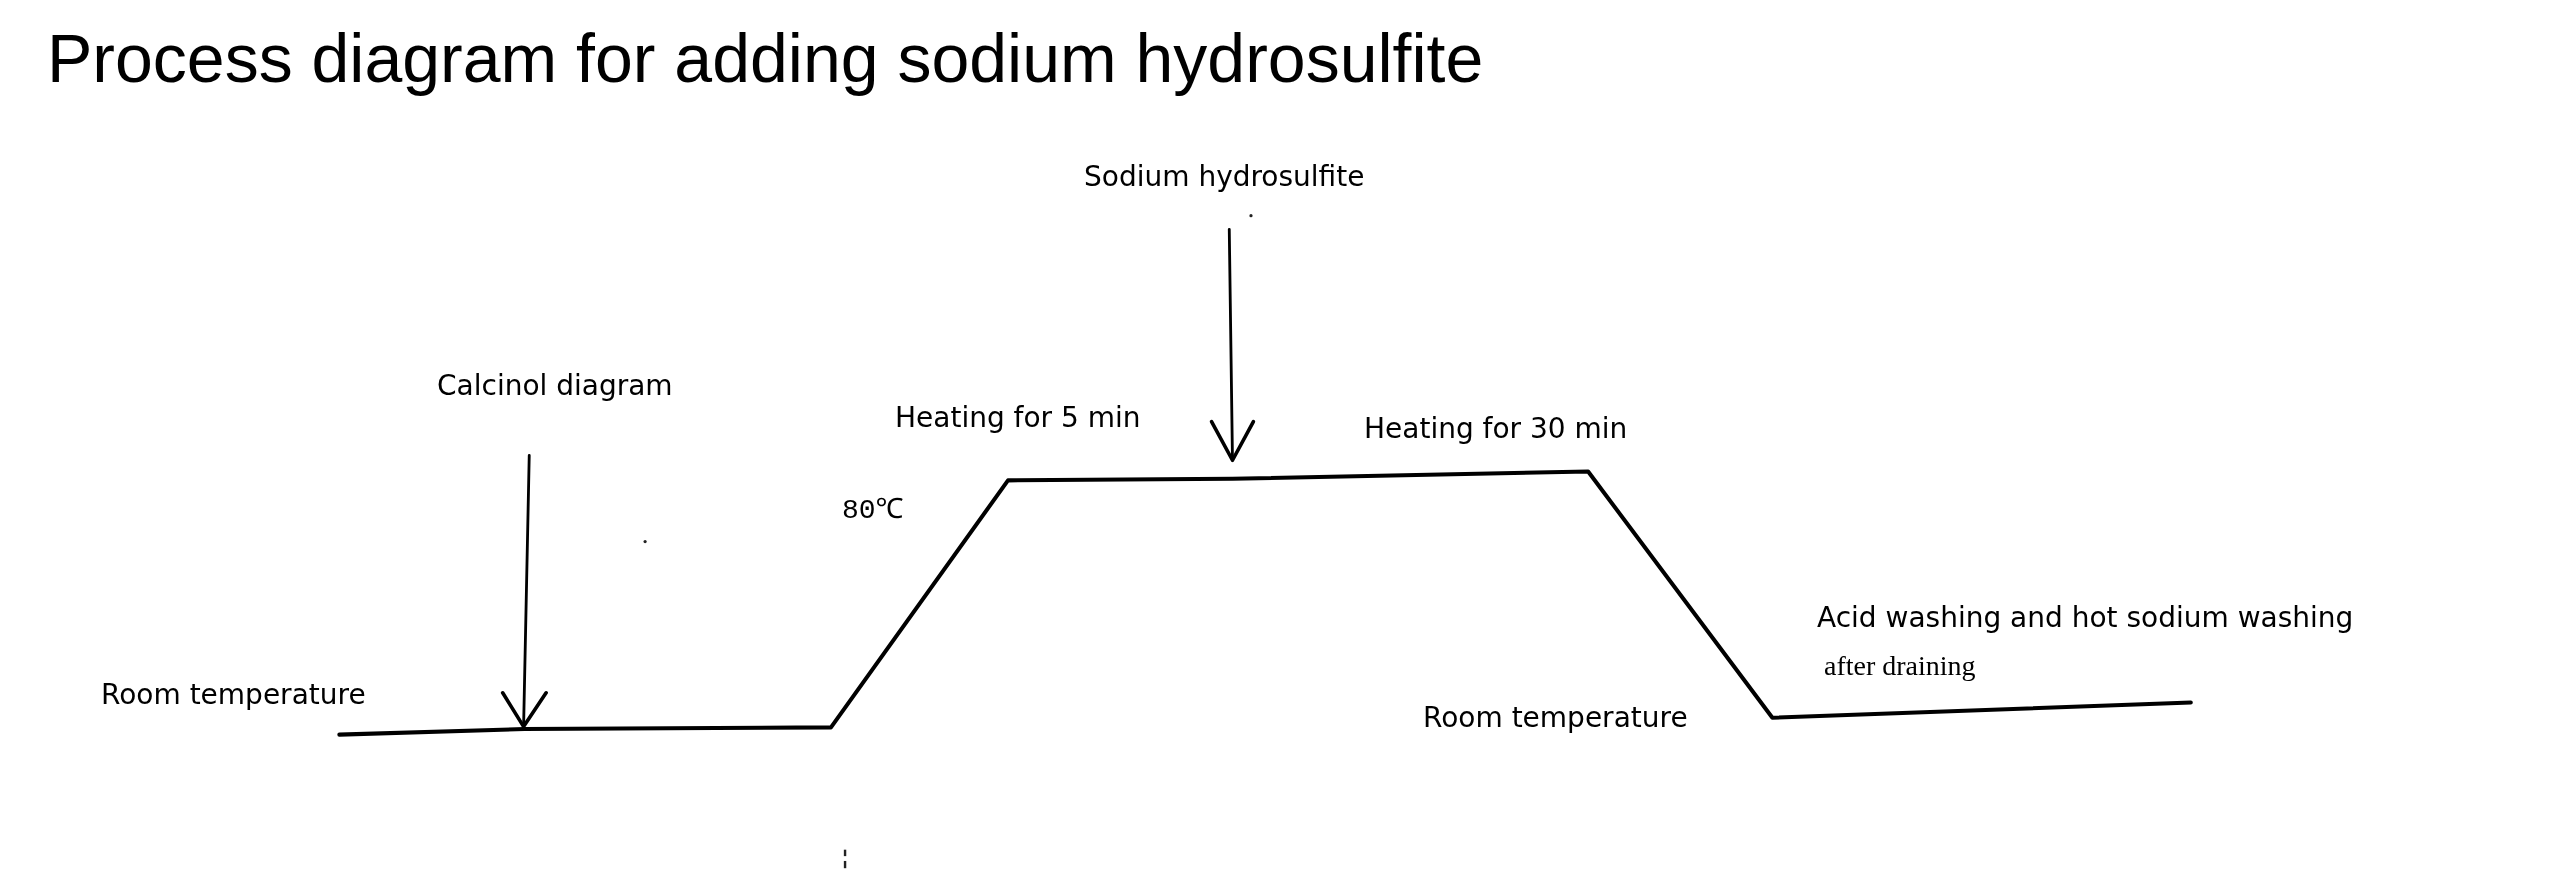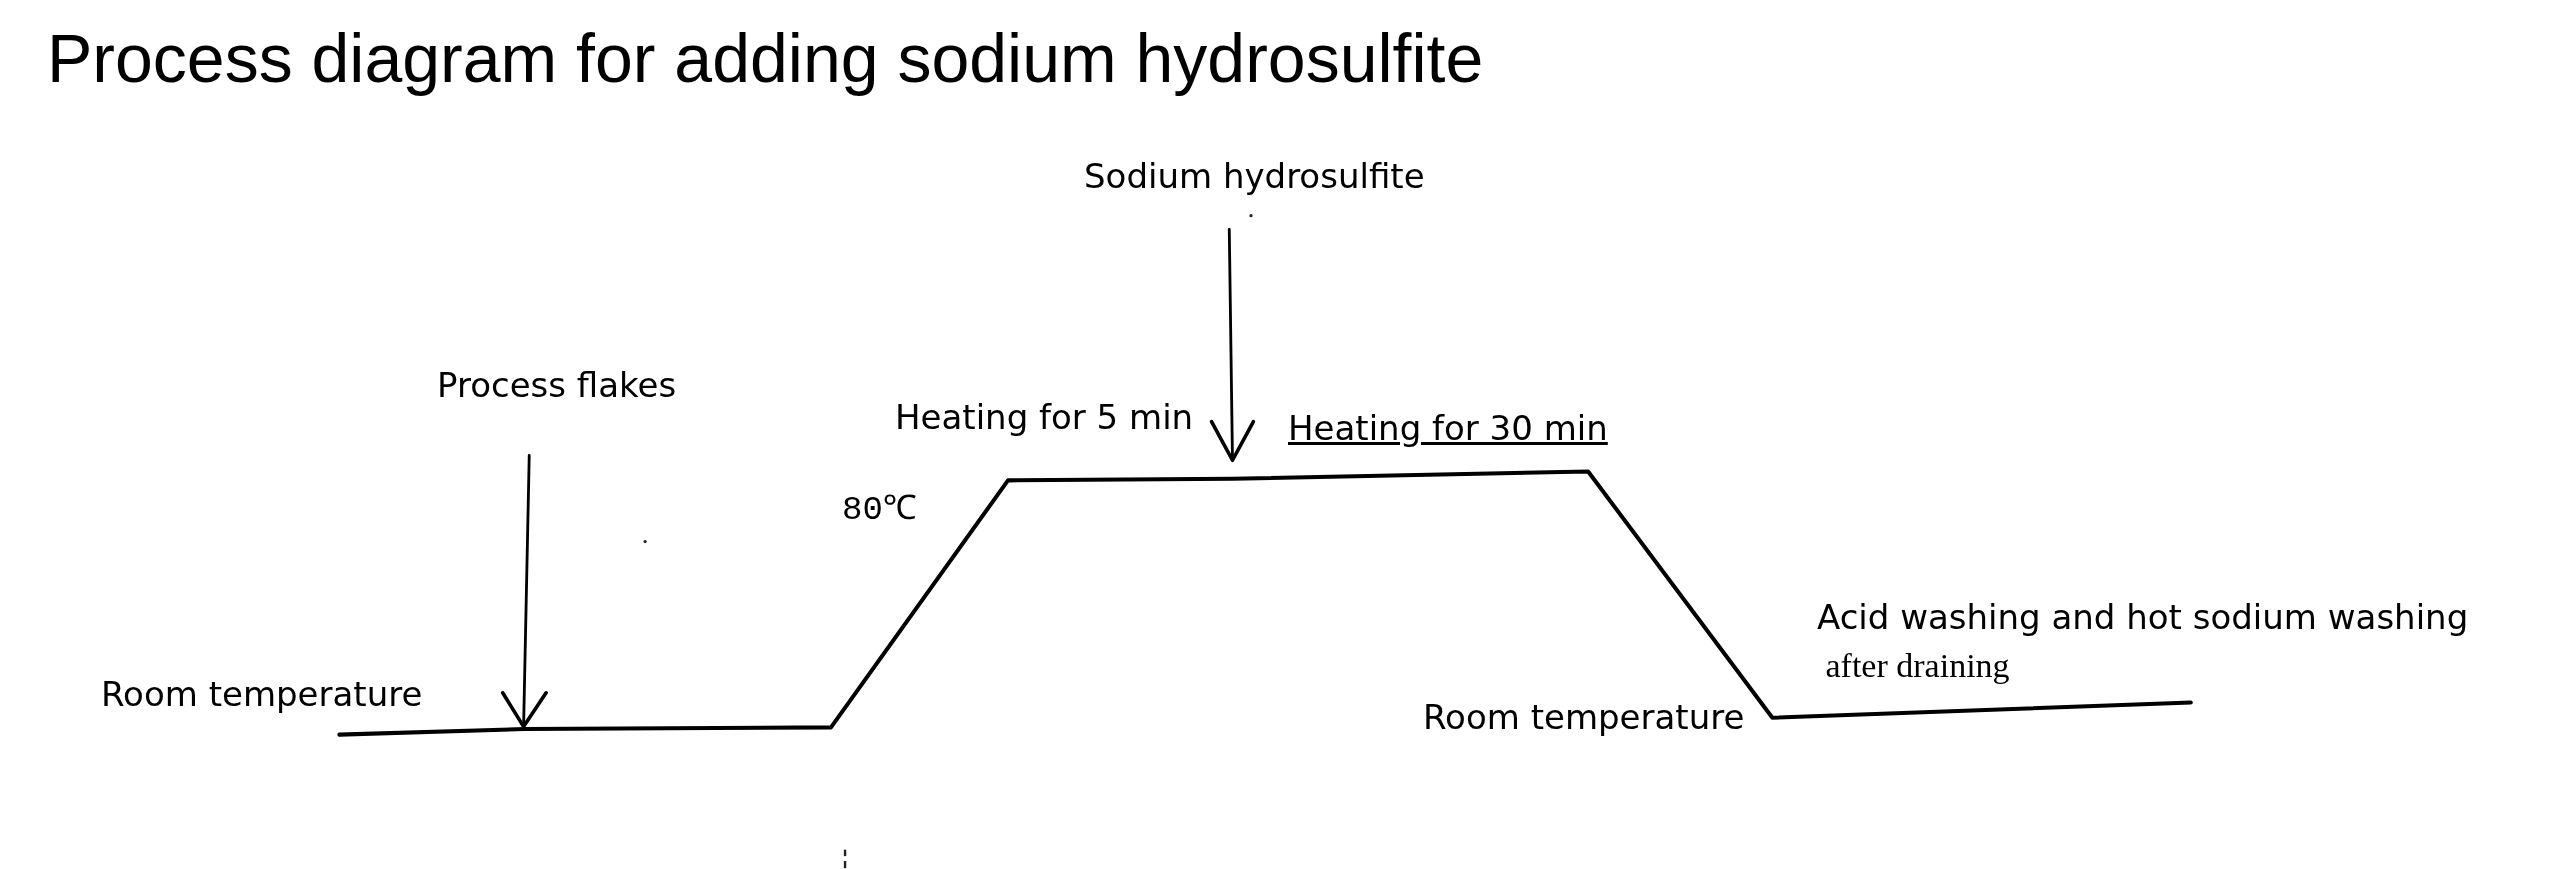--- a/index.html
+++ b/index.html
@@ -22,21 +22,21 @@
       font-size: 68px;
       line-height: 1;
       white-space: nowrap;
       font-family: "Liberation Sans", sans-serif;
       font-weight: normal;
       letter-spacing: 0px;
     }
     .label {
       position: absolute;
       font-family: "DejaVu Sans", sans-serif;
-      font-size: 34px;
+      font-size: 28px;
       line-height: 47px;
       white-space: nowrap;
       transform-origin: left top;
     }
     svg.diagram {
       position: absolute;
       left: 0;
       top: 0;
       width: 2576px;
       height: 869px;
@@ -85,25 +85,25 @@
   </g>
 
   <circle class="speck" cx="1554" cy="268" r="2"></circle>
   <circle class="speck" cx="801" cy="673" r="2"></circle>
   <rect class="speck" x="1048" y="1056" width="3" height="8"></rect>
   <rect class="speck" x="1048" y="1070" width="3" height="9"></rect>
 </svg>
 
 <div class="label" style="left:1084px; top:153px;">Sodium hydrosulfite</div>
 
-<div class="label" style="left:437px; top:362px;">Process flakes</div>
+<div class="label" style="left:437px; top:362px;">Calcinol diagram</div>
 
 <div class="label" style="left:895px; top:394px;">Heating for 5 min</div>
 
-<div class="label" style="left:1288px; top:405px;text-decoration:underline;">Heating for 30 min</div>
+<div class="label" style="left:1364px; top:405px;">Heating for 30 min</div>
 
 <div class="label" style="left:842px; top:487px;font-family:Liberation Mono, monospace;">80℃</div>
 
 <div class="label" style="left:101px; top:671px;">Room temperature</div>
 
 <div class="label" style="left:1423px; top:694px;">Room temperature</div>
 
 <div class="label" style="left:1817px; top:594px;">Acid washing and hot sodium washing</div>
 
 <div class="label" style="left:1817px; top:642px; white-space:pre;font-family:Liberation Serif, serif;"> after draining</div>

